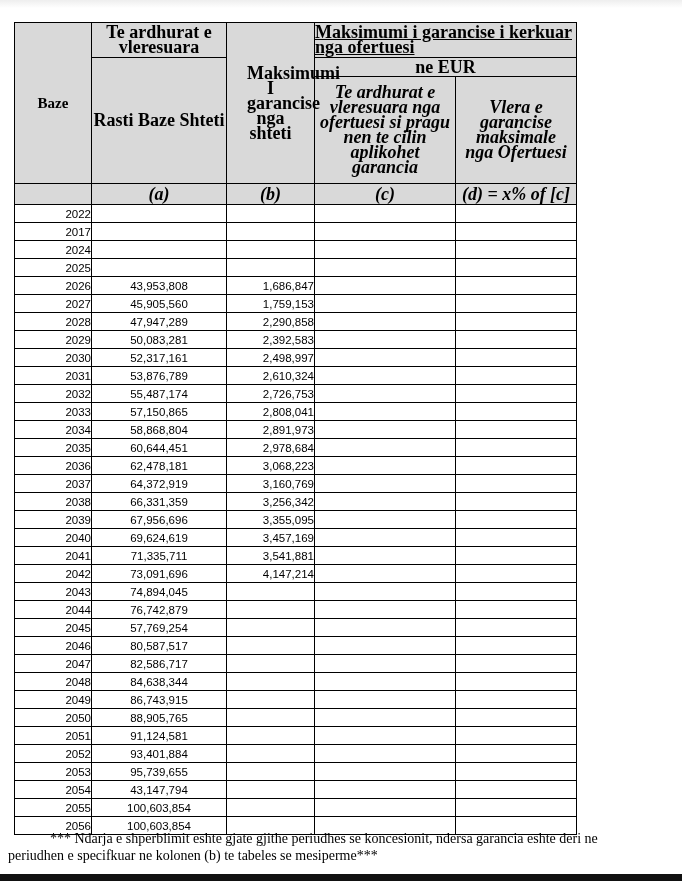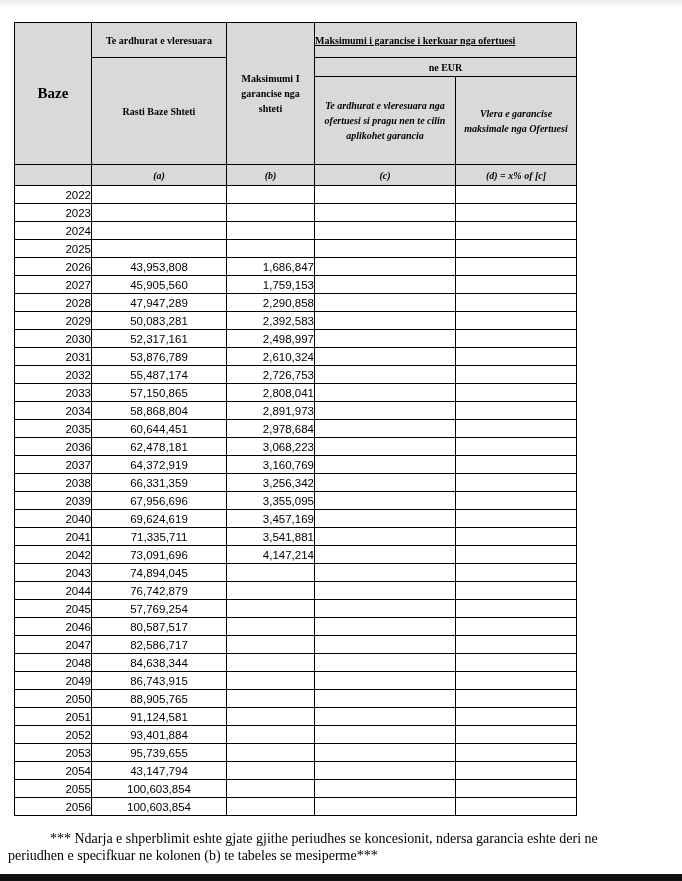--- a/index.html
+++ b/index.html
@@ -30,21 +30,21 @@
       width: 562px;
     }
     table.guarantee td, table.guarantee th {
       border: 1.3px solid #000;
       padding: 0;
       box-sizing: border-box;
     }
     th {
       background: #d9d9d9;
       font-weight: bold;
-      font-size: 10px;
+      font-size: 18px;
       line-height: 15px;
       text-align: center;
       vertical-align: middle;
     }
     th.left-text { text-align: left; padding-left: 6px; text-decoration: underline; }
     th.italic { font-style: italic; }
     th.viti { font-size: 15px; }
     td {
       font-family: "Liberation Sans", sans-serif;
       font-size: 11.5px;
@@ -81,21 +81,21 @@
     <col style="width:77px">
     <col style="width:135px">
     <col style="width:88px">
     <col style="width:141px">
     <col style="width:121px">
   </colgroup>
   <thead>
     <tr style="height:35px">
       <th class="viti" rowspan="3">Baze</th>
       <th>Te ardhurat e vleresuara</th>
-      <th rowspan="3" style="padding:0 6px;">Maksimumi I garancise nga shteti</th>
+      <th rowspan="3" style="padding:0 20px;">Maksimumi I garancise nga shteti</th>
       <th colspan="2" class="left-text">Maksimumi i garancise i kerkuar nga ofertuesi</th>
     </tr>
     <tr style="height:19px">
       <th rowspan="2">Rasti Baze Shteti</th>
       <th colspan="2">ne EUR</th>
     </tr>
     <tr style="height:88px">
       <th class="italic" style="padding:8px 4px;">Te ardhurat e vleresuara nga ofertuesi si pragu nen te cilin aplikohet garancia</th>
       <th class="italic" style="padding:2px 4px;font-style:italic;">Vlera e garancise maksimale nga Ofertuesi</th>
     </tr>
@@ -109,21 +109,21 @@
   </thead>
   <tbody id="table-body">
       <tr>
         <td class="year">2022</td>
         <td class="val-a"></td>
         <td class="val-b"></td>
         <td></td>
         <td></td>
       </tr>
       <tr>
-        <td class="year">2023</td>
+        <td class="year">2017</td>
         <td class="val-a"></td>
         <td class="val-b"></td>
         <td></td>
         <td></td>
       </tr>
       <tr>
         <td class="year">2024</td>
         <td class="val-a"></td>
         <td class="val-b"></td>
         <td></td>

